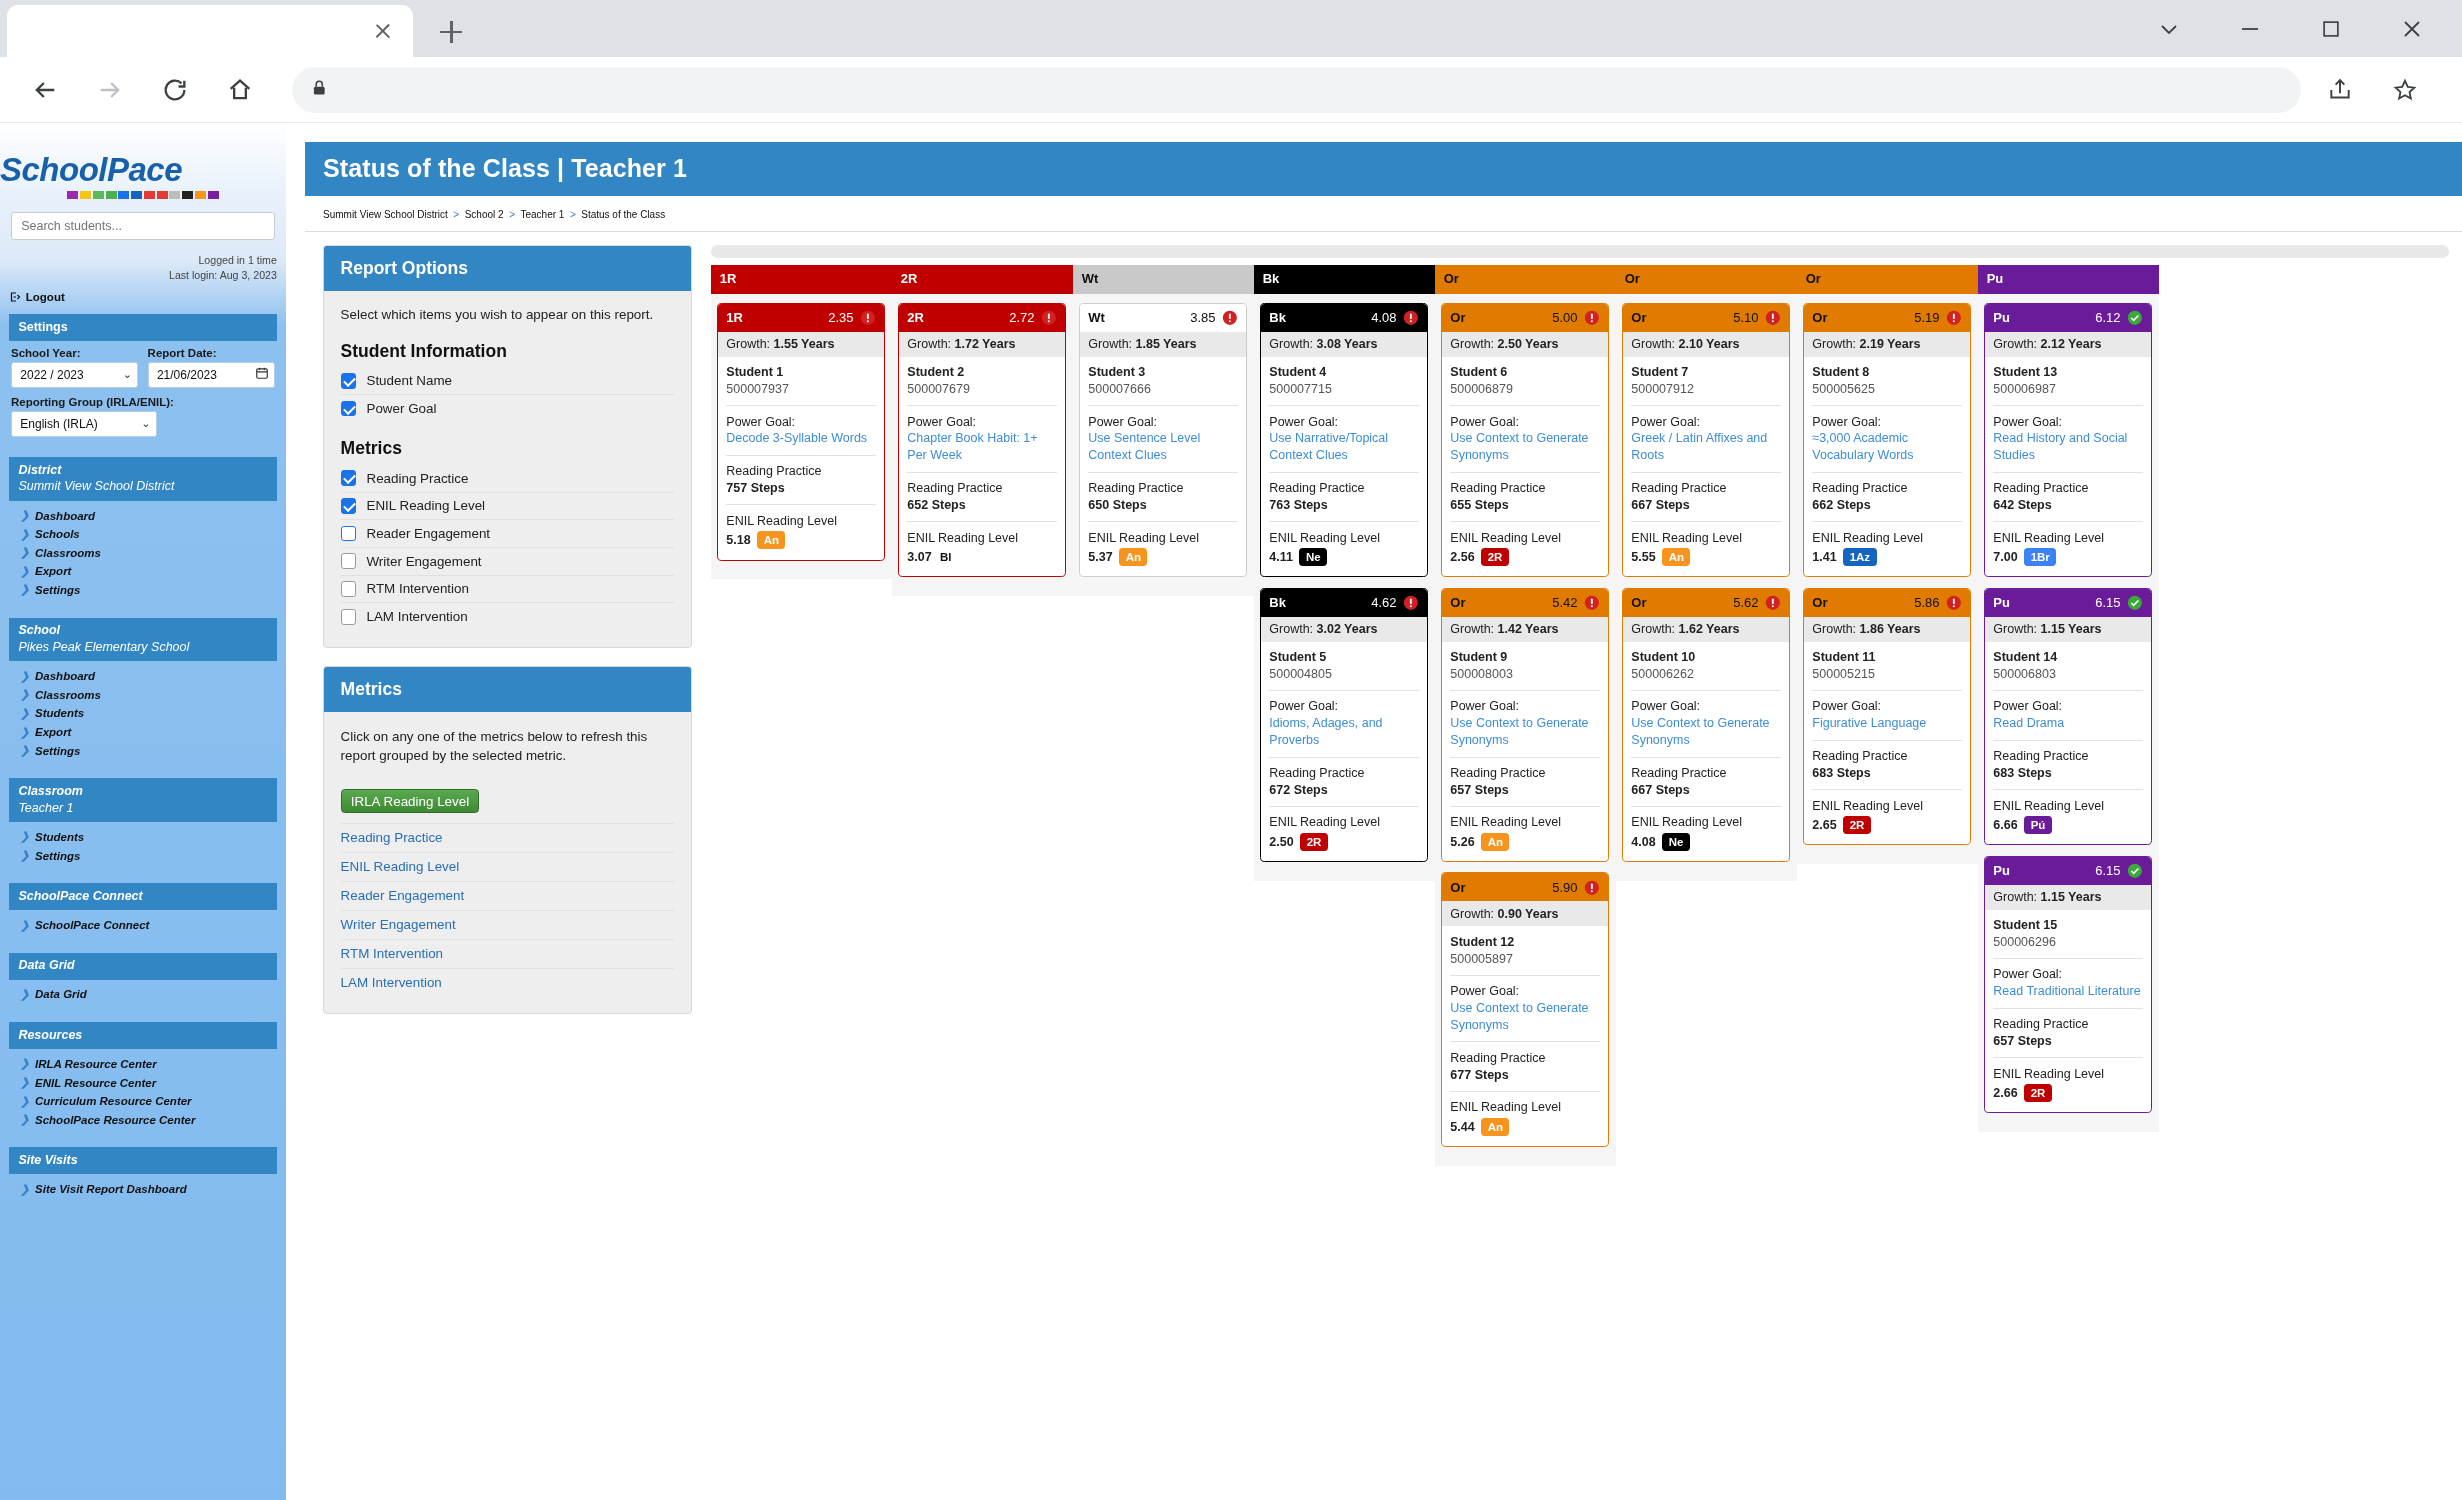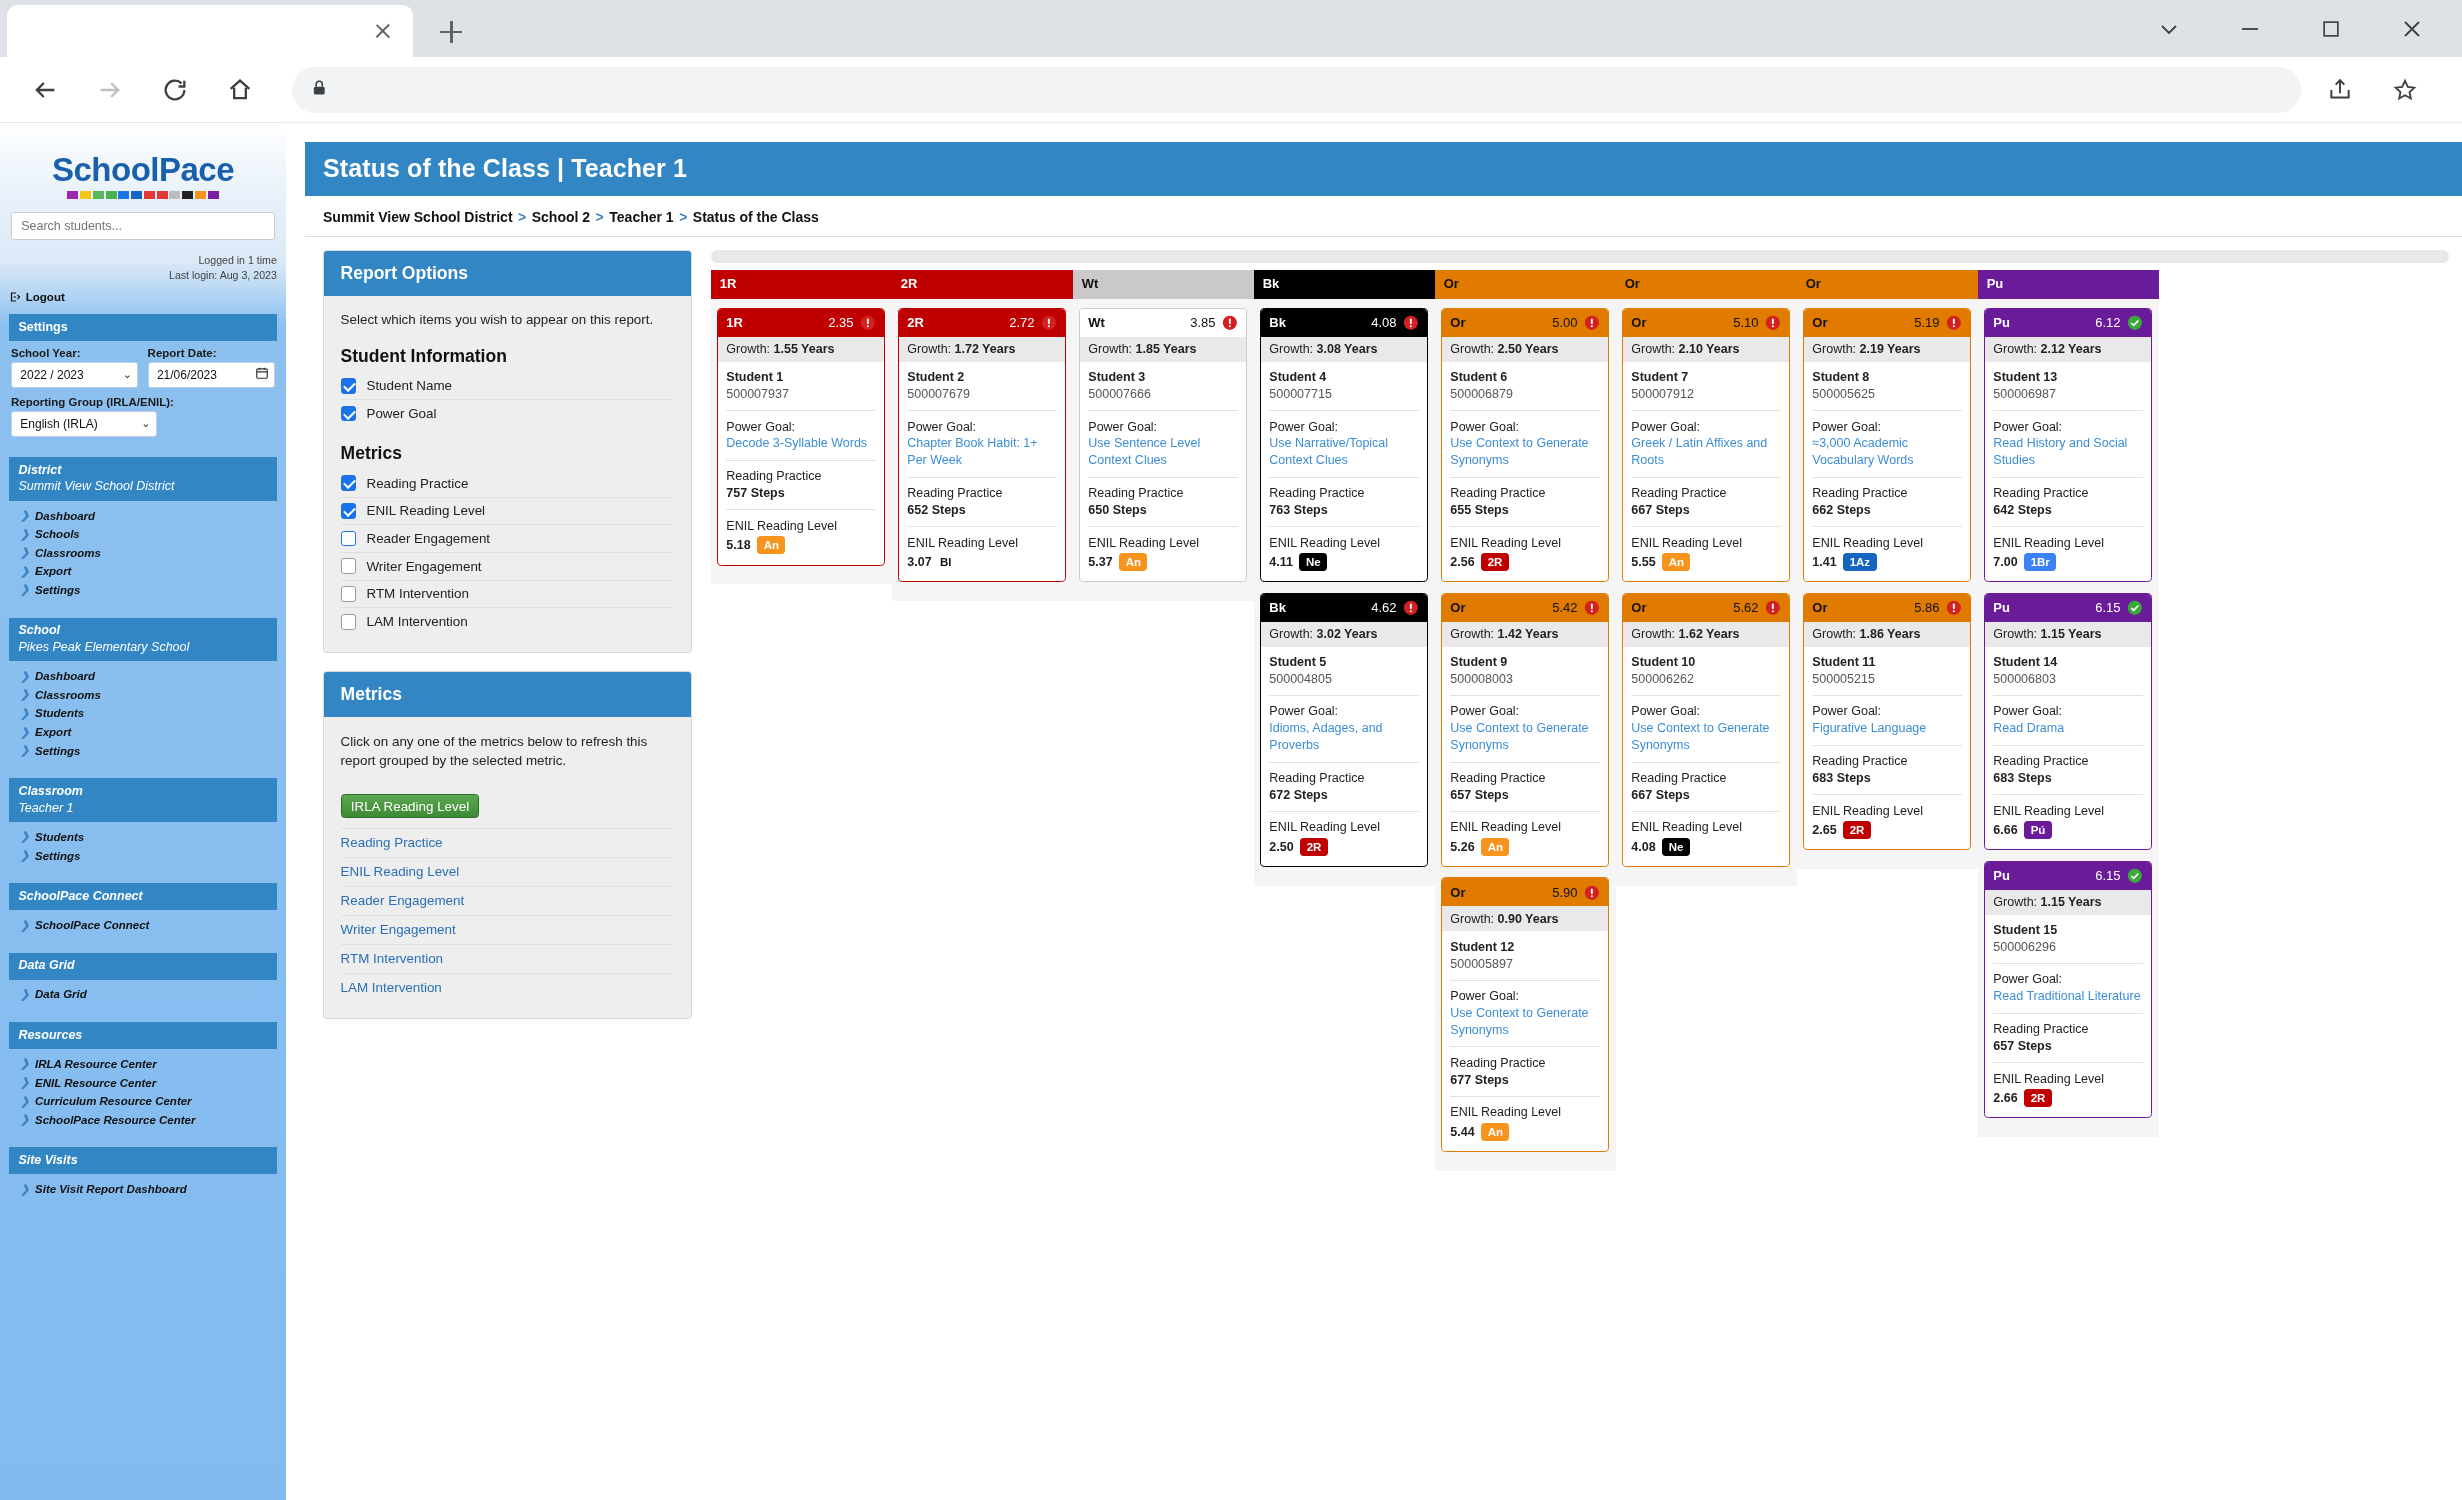--- a/index.html
+++ b/index.html
@@ -57,21 +57,21 @@
 
   
   .page { flex:1; display:flex; background:#fff; overflow:hidden; position:relative; }
 
   
   .sidebar {
     width:286px; flex:0 0 286px;
     background:linear-gradient(180deg,#ffffff 0%,#eaf2fb 65px,#dce9f7 138px,#8cc0ef 203px,#83bbf0 100%);
     position:relative; overflow:hidden;
   }
-  .sb-logo { text-align:center; padding-top:28px; }
+  .sb-logo { text-align:left; padding-top:28px;font-style:italic; }
   .sb-logo .word { font-size:33px; font-weight:700; color:#1860ab; letter-spacing:-0.5px; font-family:"Liberation Sans",sans-serif;}
   .sb-swatches { display:flex; justify-content:center; gap:1.8px; margin-top:1.8px; }
   .sb-swatches i { display:block; width:11px; height:8.3px; }
   .sb-search {
     margin:13px 11px 0 11px; height:28px; background:#fff; border:0.9px solid #c9ccce; border-radius:2.8px;
     display:flex; align-items:center; padding:0 9.2px; font-size:12.5px; color:#757575;
   }
   .sb-loginfo { text-align:right; padding:13px 9.2px 0 0; font-size:10.6px; color:#444; line-height:1.45; }
   .sb-logout { padding:7.4px 0 9.2px 9.2px; font-size:11.5px; font-weight:700; color:#111; display:flex; align-items:flex-start; gap:4.6px;}
   .sb-sec {
@@ -97,21 +97,21 @@
   .sb-item .car { color:#3a82c4; font-size:11px; font-weight:700; }
   .sb-sec-wrap { margin-top:11px;font-style:italic; }
 
   
   .main { flex:1; background:#fff; overflow:hidden; position:relative; padding:18.5px 0 0 18.5px; }
   .page-head {
     background:#3286c4; color:#fff; height:54px; display:flex; align-items:center;
     padding:0 18.5px; margin-right:0;
   }
   .page-head h1 { margin:0; font-size:25px; font-weight:700; letter-spacing:0.1px;}
-  .crumbs { padding:13px 18.5px 11px 18.5px; font-size:14px; font-weight:700; color:#111; }
+  .crumbs { padding:13px 18.5px 11px 18.5px; font-size:10px; font-weight:400; color:#111; }
   .crumbs .sep { color:#3a82c4; margin:0 5.5px; }
   .crumb-rule { border-bottom:0.9px solid #ddd; margin:0 0 0 0; }
 
   .content { display:flex; gap:18.5px; padding:13px 0 0 18.5px; }
 
   
   .panel { width:369px; flex:0 0 369px; border:0.9px solid #d7d7d7; border-radius:3.7px; overflow:hidden;
            background:#eeeeee; margin-bottom:18.5px; }
   .panel-h { background:#3286c4; color:#fff; font-size:17.5px; font-weight:700; padding:12px 16.6px; }
   .panel-b { padding:14.8px 16.6px 16.6px 16.6px; font-size:13.4px; color:#222; }

